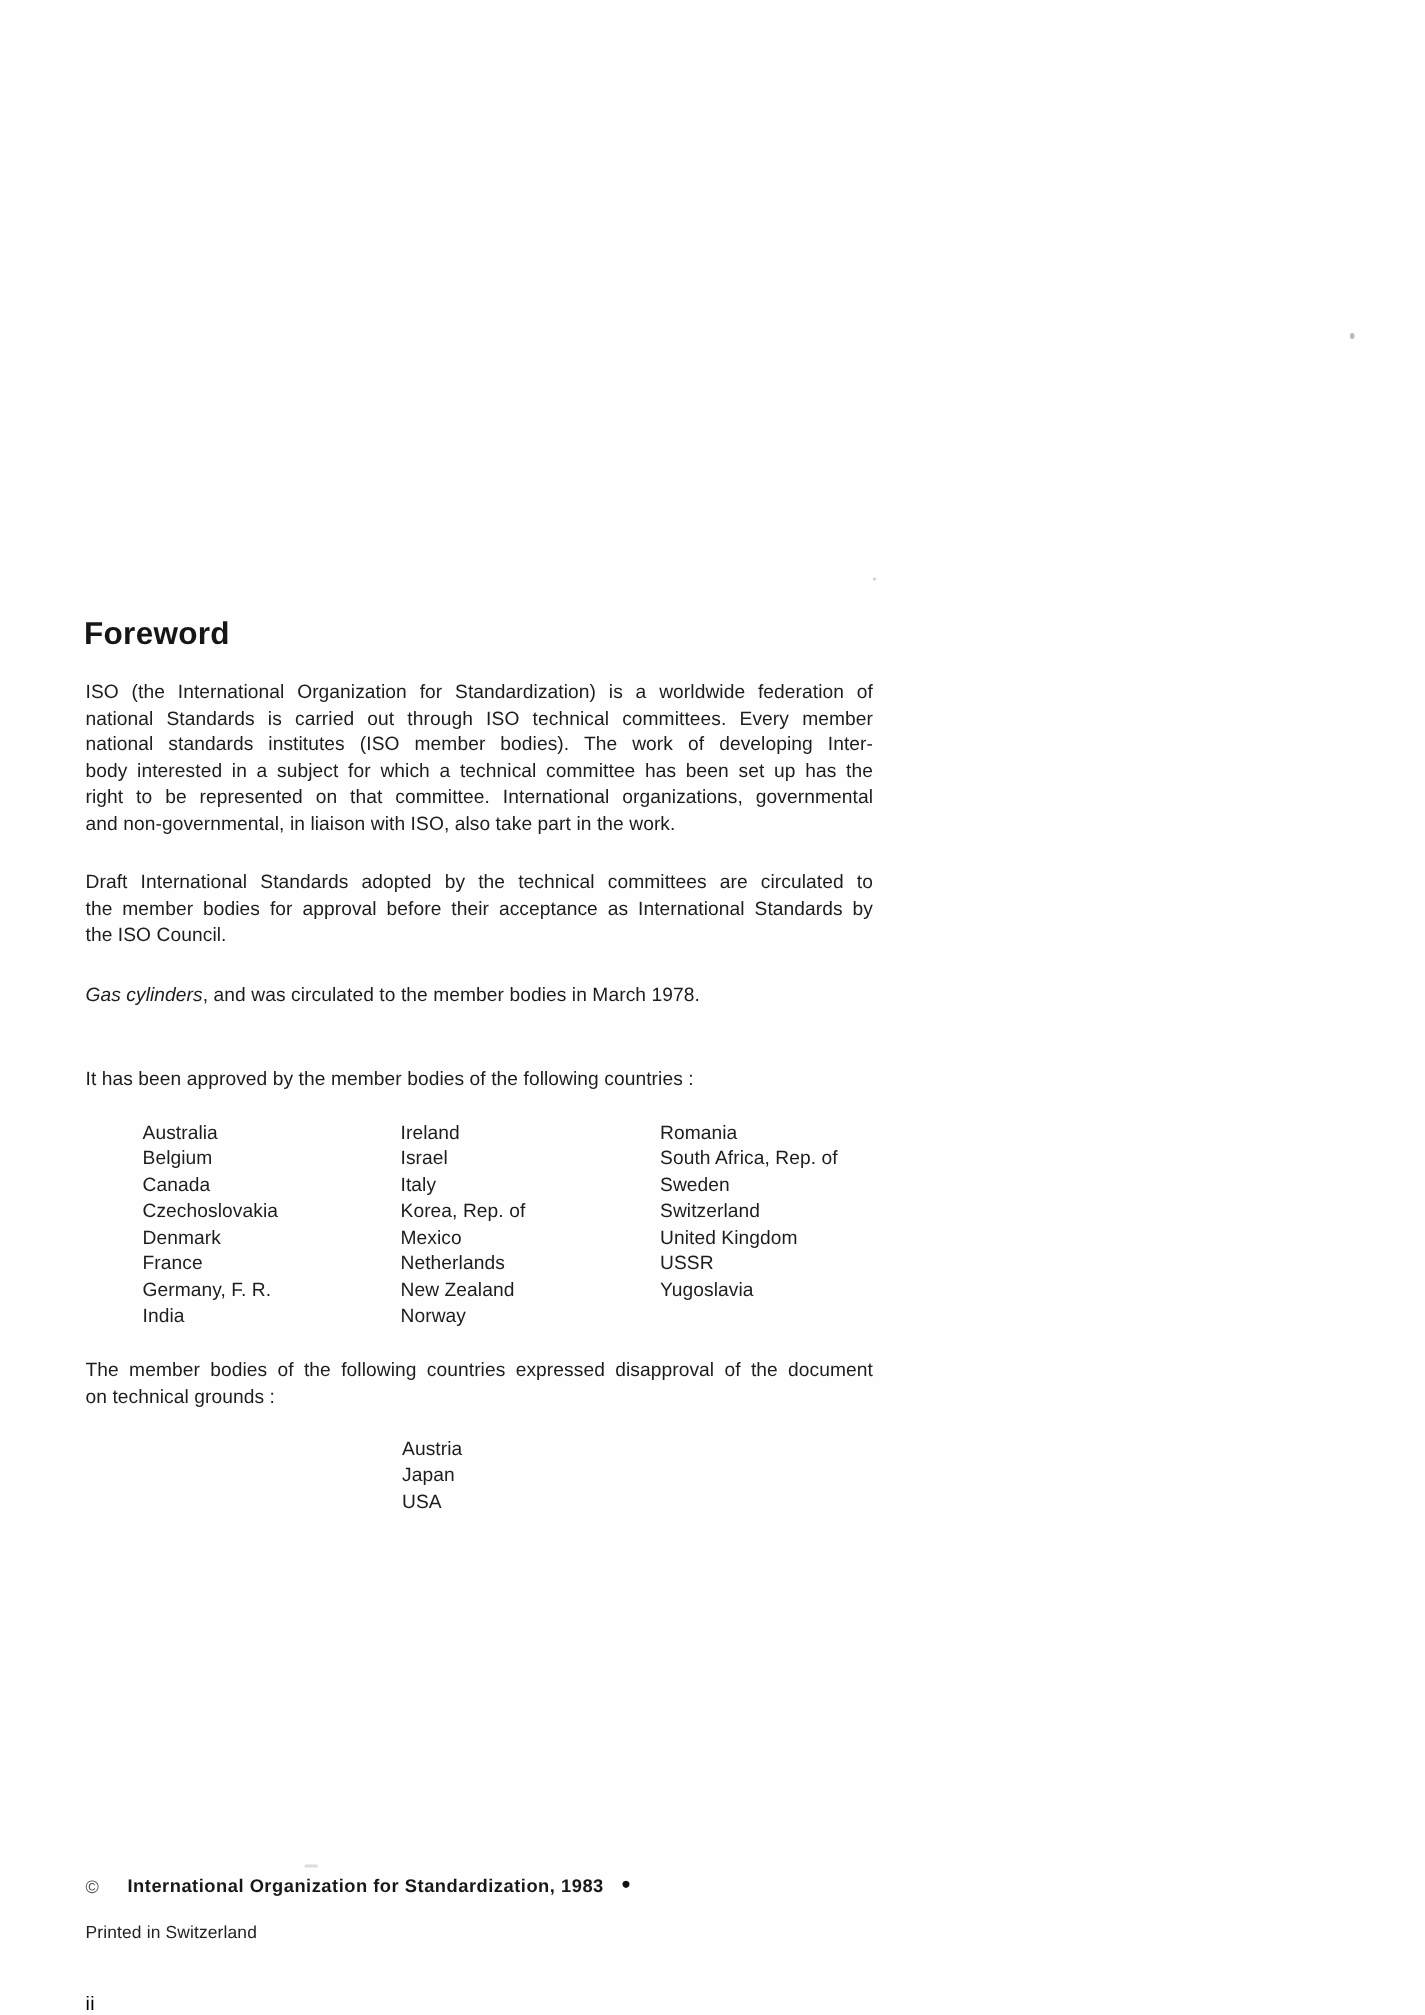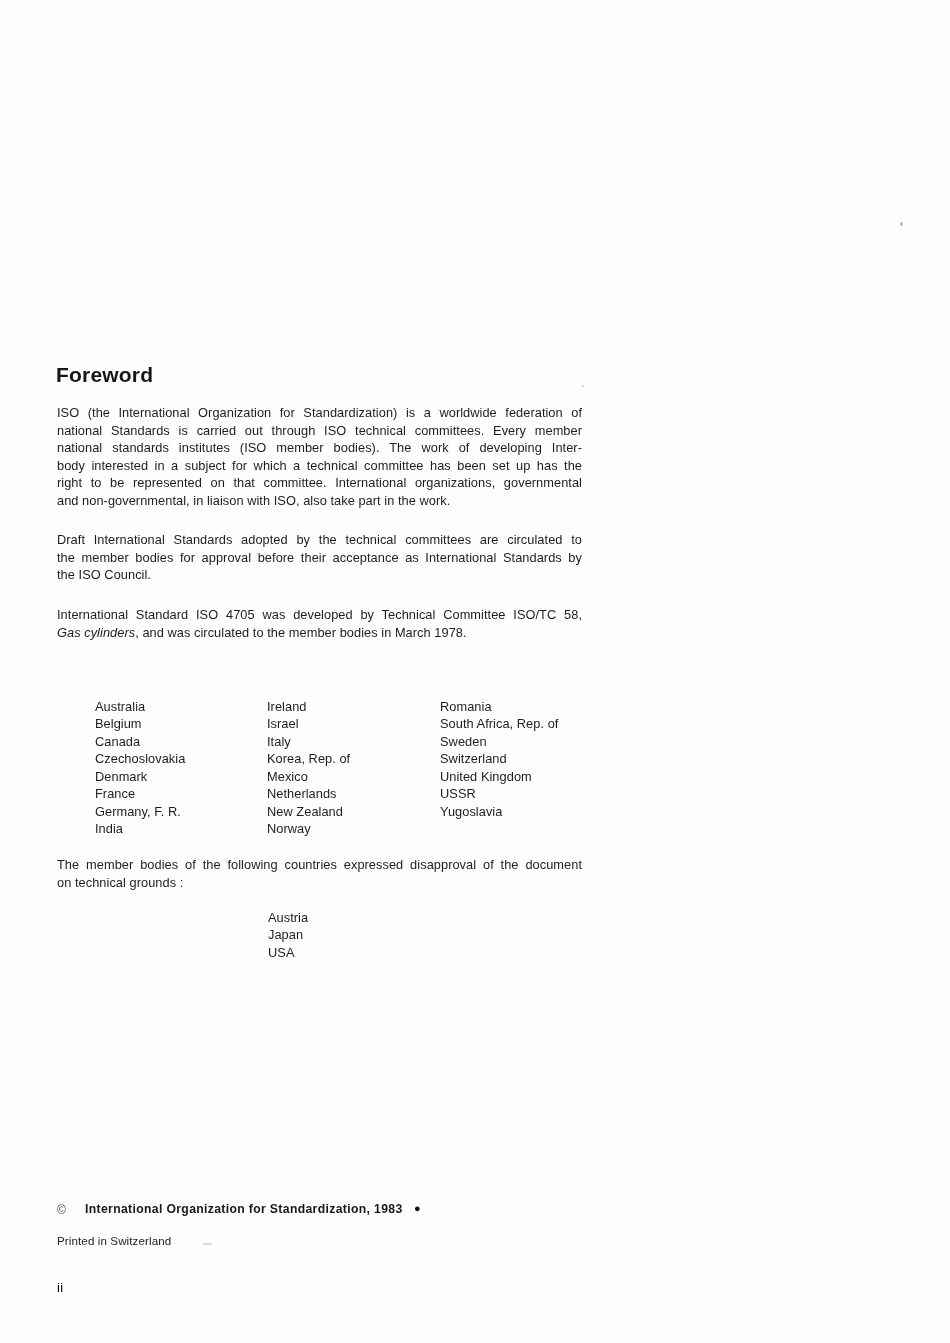--- a/index.html
+++ b/index.html
@@ -4,21 +4,21 @@
 <style>
   html,body{margin:0;padding:0;background:#ffffff;}
   .page{
     position:relative;
     width:950px;height:1343px;
     background:#fefefe;
     font-family:"Liberation Sans","DejaVu Sans",sans-serif;
     color:#1d1d1d;
     overflow:hidden;
   }
-  .abs{position:absolute;}
+  .abs{position:absolute;margin-top:48px;}
   .heading{
     left:56px;top:363px;
     font-size:21px;font-weight:700;
     letter-spacing:.2px;
     color:#161616;
   }
   .para{
     left:57px;width:525px;
     font-size:12.8px;line-height:17.5px;
     letter-spacing:.05px;
@@ -67,24 +67,24 @@
       <div class="jline">and non-governmental, in liaison with ISO, also take part in the work.</div>
     </div>
 
   <div class="abs para plines" style="top:531px;">
       <div class="jline">Draft International Standards adopted by the technical committees are circulated to</div>
       <div class="jline">the member bodies for approval before their acceptance as International Standards by</div>
       <div class="jline">the ISO Council.</div>
     </div>
 
   <div class="abs para plines" style="top:606px;">
-    <div class="jline">International Standard ISO 4705 was developed by Technical Committee ISO/TC 58,</div>
     <div><span class="italic">Gas cylinders</span><span>, and was circulated to the member bodies in March 1978.</span></div>
   </div>
 
+  <div class="abs para single-line" style="top:662px;">It has been approved by the member bodies of the following countries :</div>
 
   <div class="abs" style="left:0;top:698px;width:950px;height:142px;">
     <div class="country-col" style="left:95px;">
         <div>Australia</div>
         <div>Belgium</div>
         <div>Canada</div>
         <div>Czechoslovakia</div>
         <div>Denmark</div>
         <div>France</div>
         <div>Germany, F. R.</div>

